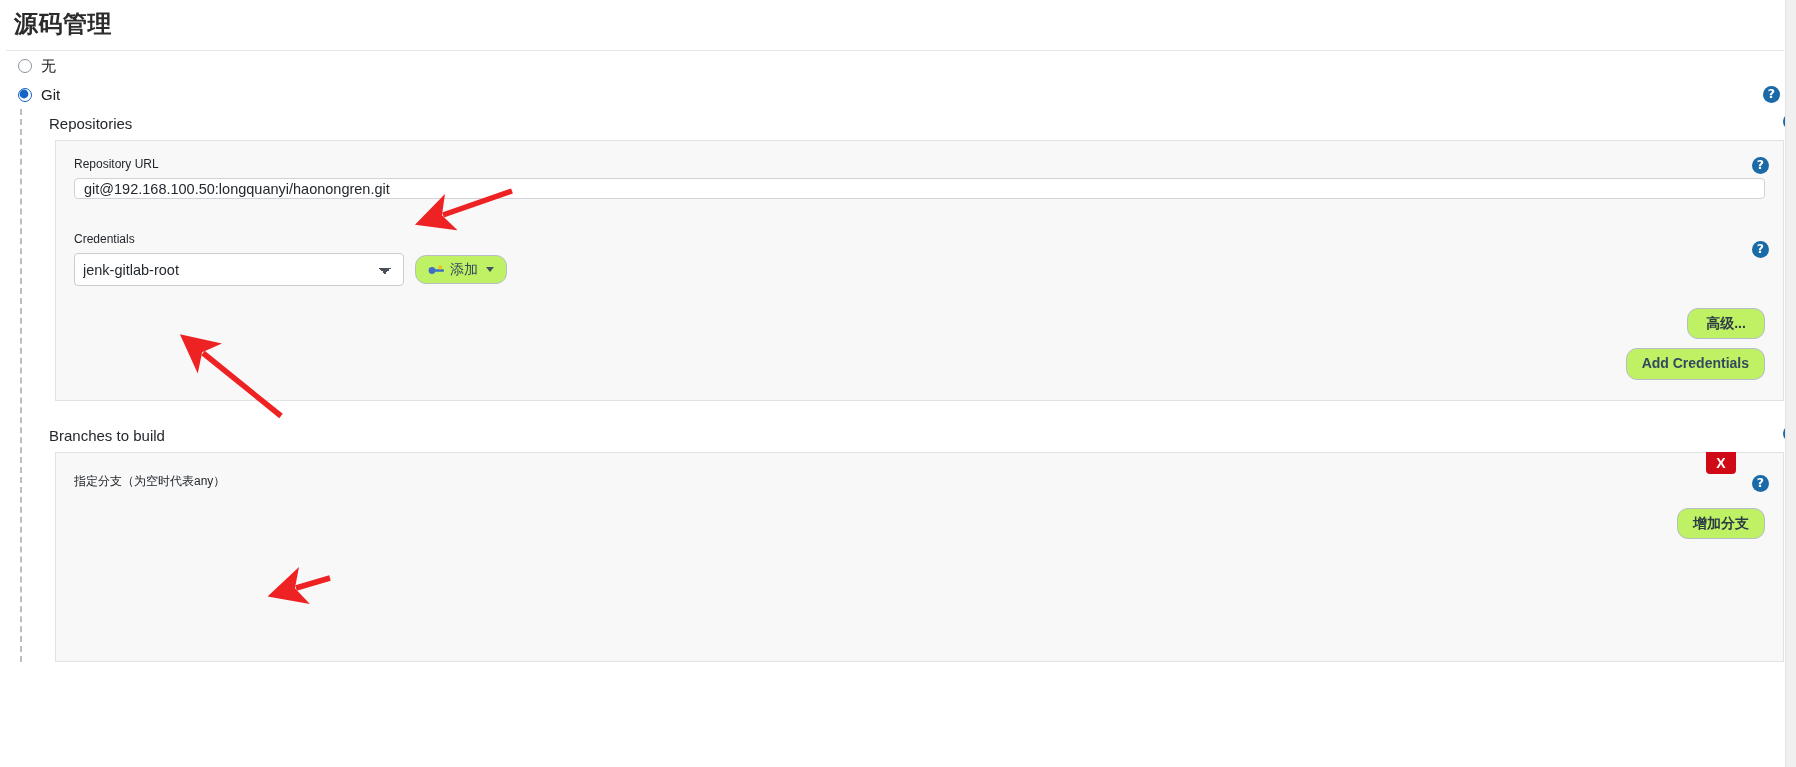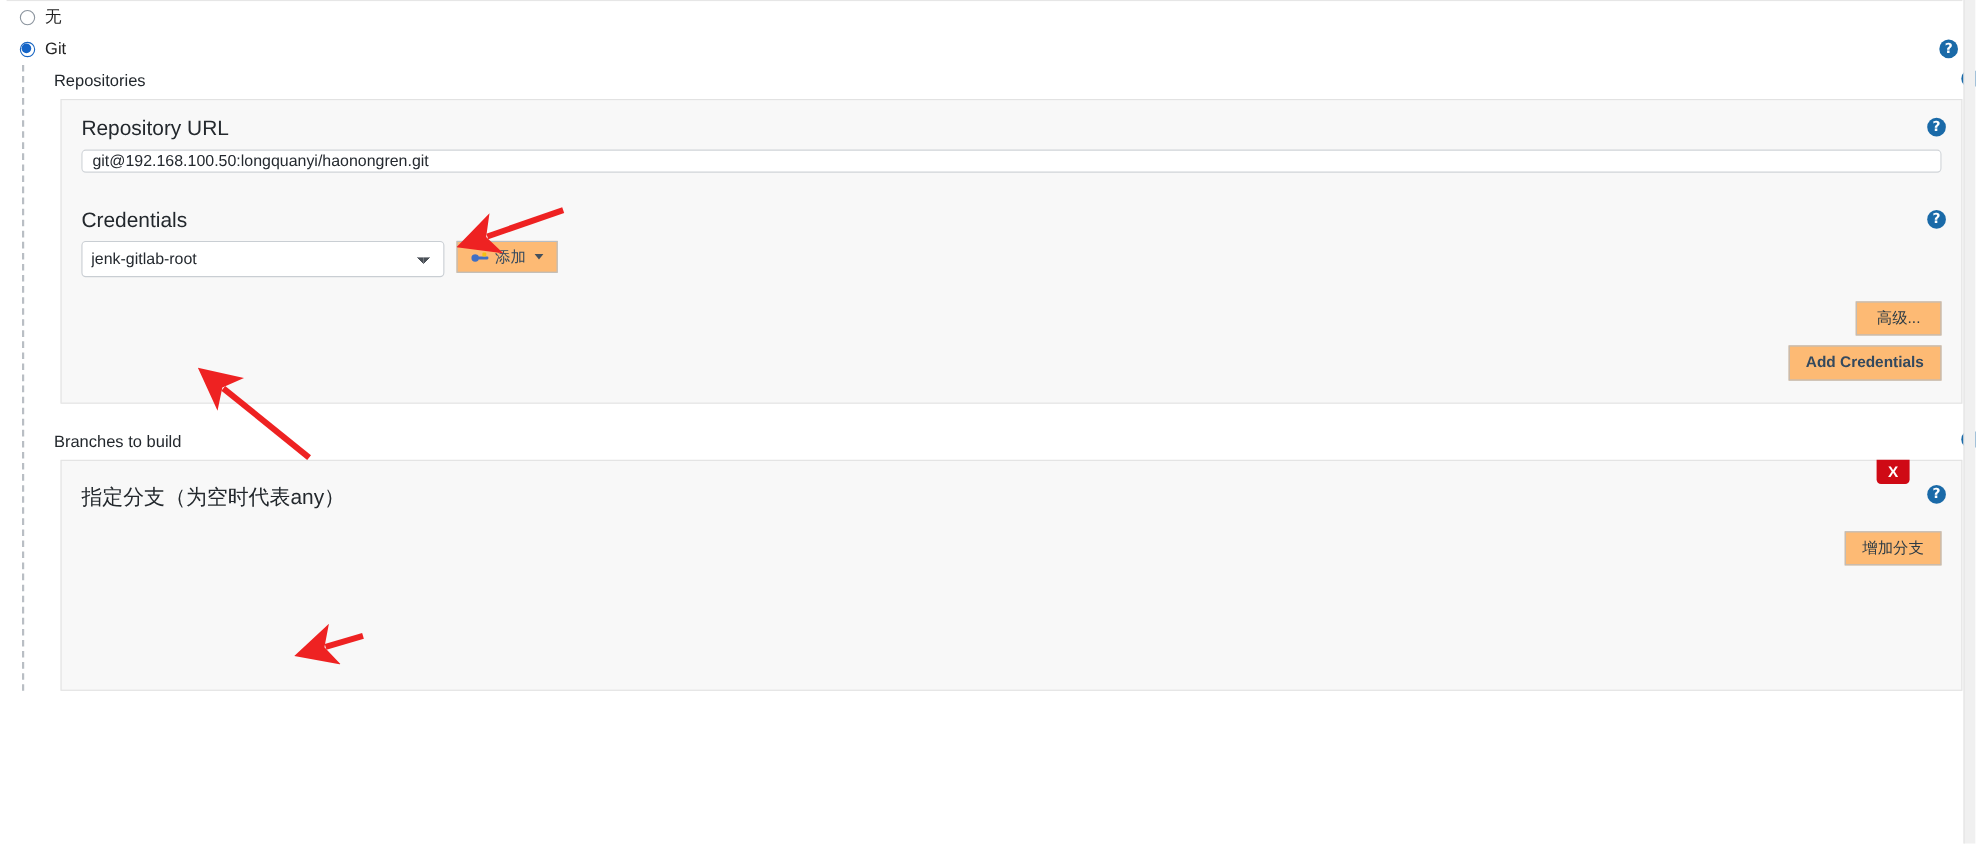--- a/index.html
+++ b/index.html
@@ -88,39 +88,39 @@
   
   .panel {
     background: #f8f8f8;
     border: 1px solid #e2e2e2;
     margin: 4px 12px 0 20px;
     position: relative;
   }
   .panel-inner { padding: 16px 18px 20px 18px; }
 
   .field-label {
-    font-size: 19px;
+    font-size: 12px;
     color: #23282d;
     margin-bottom: 7px;
   }
 
   input.text {
     width: 100%;
     height: 21px;
     border: 1px solid #d0d4d8;
     border-radius: 4px;
     padding: 0 9px;
     font-size: 14.5px;
     font-family: "Liberation Sans", "DejaVu Sans", sans-serif;
     color: #24292f;
     background: #fff;
     outline: none;
   }
 
-  .row { display: flex; align-items: flex-start; gap: 11px; }
+  .row { display: flex; align-items: center; gap: 11px; }
 
   select.combo {
     width: 330px;
     height: 33px;
     border: 1px solid #c9ced3;
     border-radius: 4px;
     padding: 0 8px;
     font-size: 14.5px;
     font-family: "Liberation Sans", "DejaVu Sans", sans-serif;
     color: #24292f;
@@ -133,32 +133,32 @@
       linear-gradient(135deg, #4a5057 50%, transparent 50%);
     background-position:
       calc(100% - 18px) calc(50% + 1px),
       calc(100% - 12px) calc(50% + 1px);
     background-size: 6px 6px, 6px 6px;
     background-repeat: no-repeat;
   }
 
   .btn {
     border: 1px solid #b6bdc4;
-    border-radius: 0;
-    background: #fdba74;
+    border-radius: 11px;
+    background: #bef264;
     color: #34495e;
     font-size: 14px;
     font-family: "Liberation Sans", "DejaVu Sans", sans-serif;
     font-weight: bold;
     padding: 7px 15px;
     cursor: pointer;
     white-space: nowrap;
     line-height: 1.1;
   }
-  .btn.light { font-weight: normal; color: #2d3b45; margin-left: 48px; }
+  .btn.light { font-weight: bold; color: #2d3b45; margin-left: 48px; }
 
   .btn-add-cred {
     display: inline-flex;
     align-items: center;
     gap: 5px;
     padding: 6px 12px;
     font-weight: normal;
   }
   .key-icon { display: inline-block; width: 17px; height: 13px; flex: none; }
   .caret {
@@ -227,20 +227,21 @@
     width: 11px; height: 767px;
     background: #f0f0f0;
     border-left: 1px solid #e3e3e3;
   }
 </style>
 </head>
 <body>
 
 <div class="page">
 
+  <div class="page-title">源码管理</div>
   <div class="title-rule"></div>
 
   <div class="radio-row">
     <span class="radio"></span>
     <span class="radio-label">无</span>
   </div>
 
   <div class="radio-row" style="position:relative;">
     <span class="radio checked"></span>
     <span class="radio-label">Git</span>

